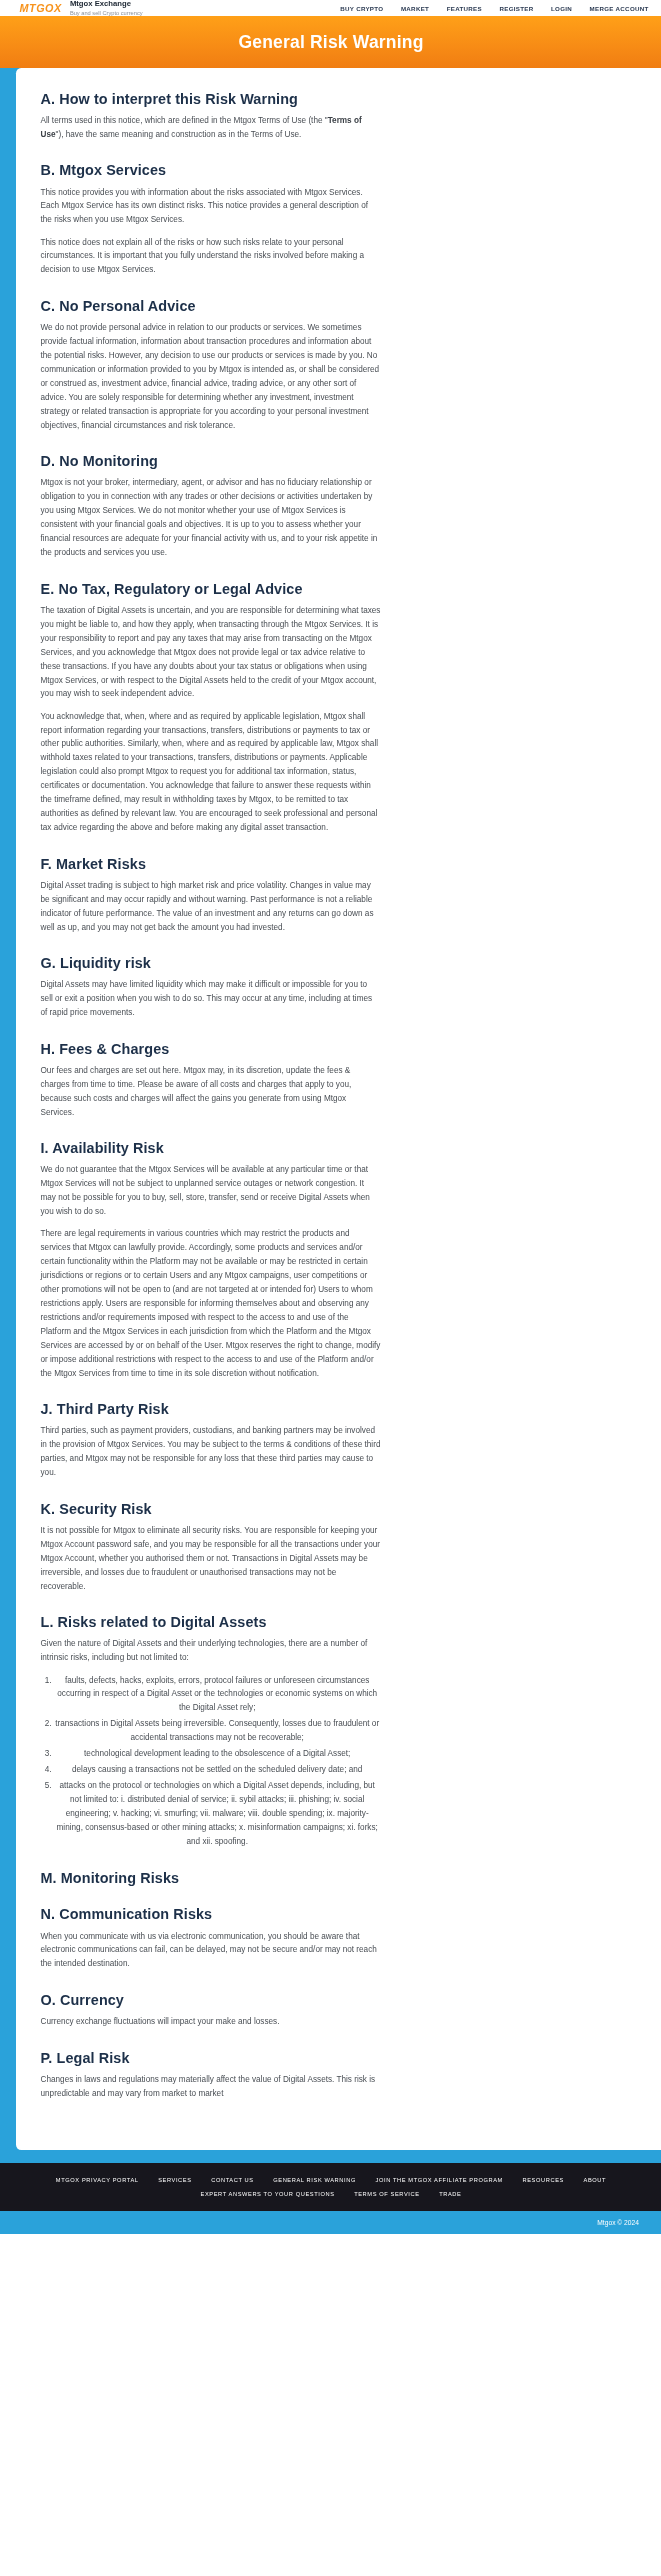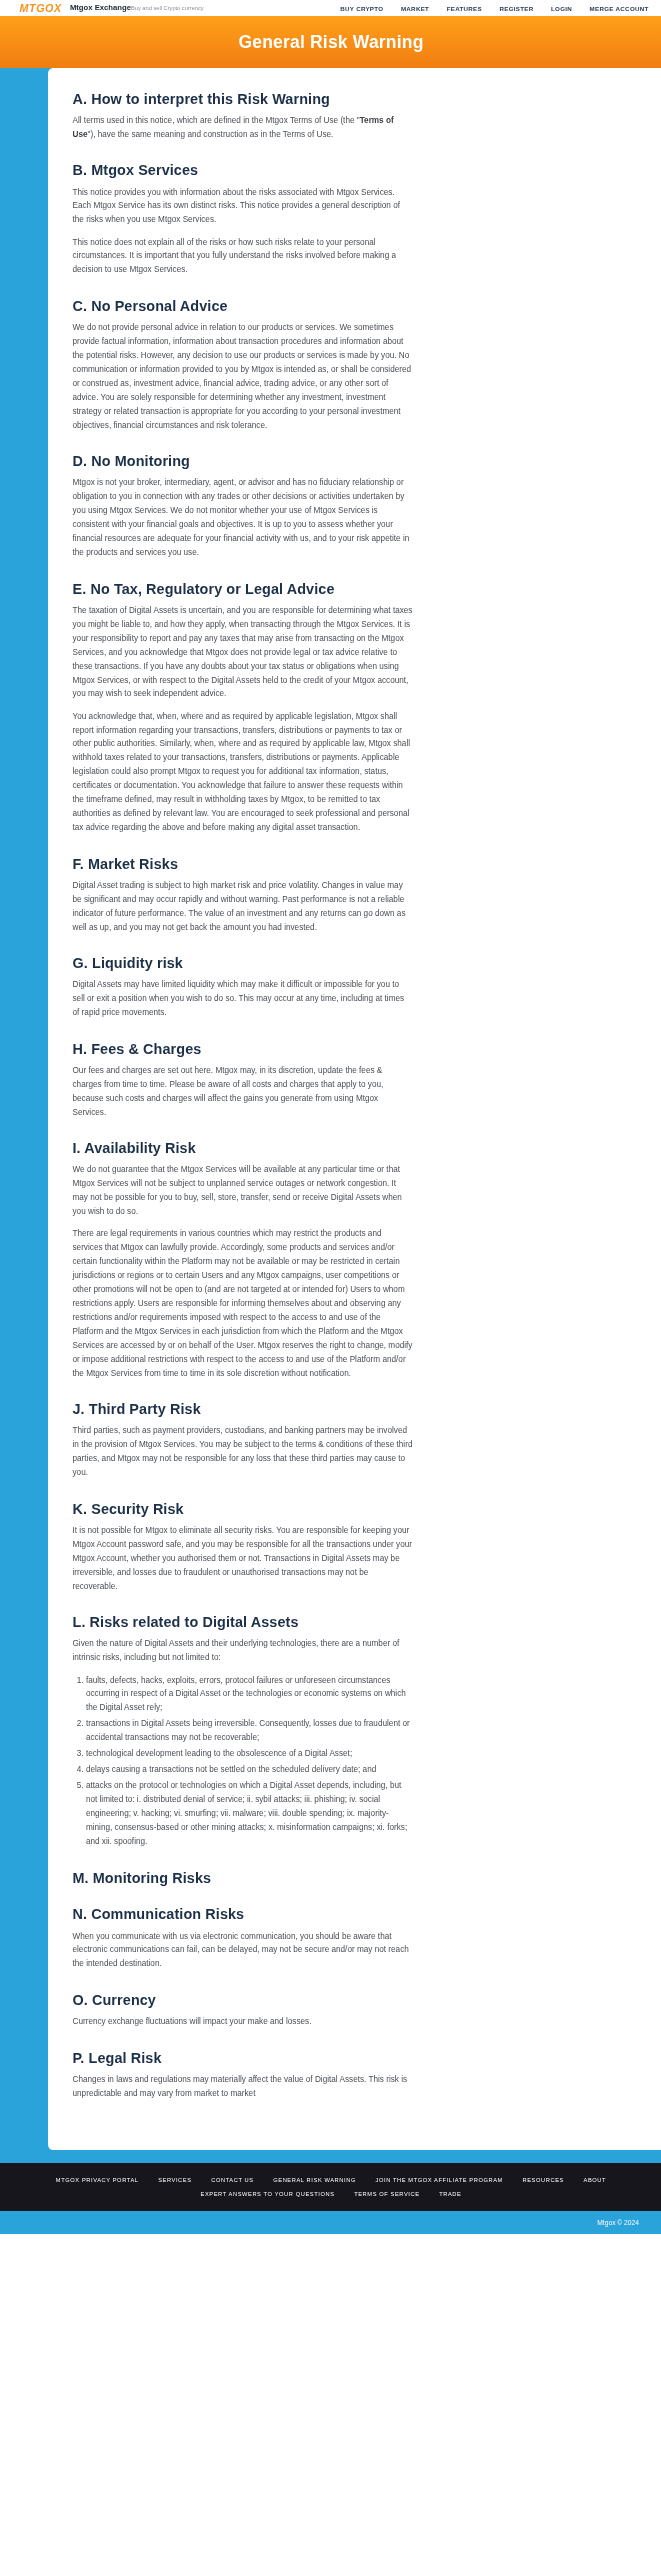--- a/index.html
+++ b/index.html
@@ -22,21 +22,21 @@
   }
   .brand { display: flex; align-items: center; gap: 8.2px; }
   .logo {
     color: #f7931d;
     font-weight: 900;
     font-style: italic;
     font-size: 10.8px;
     letter-spacing: 0.5px;
     cursor: pointer;
   }
-  .brand-text { display: flex; flex-direction: row; line-height: 1.15; }
+  .brand-text { display: flex; flex-direction: column; line-height: 1.15; }
   .brand-title { font-size: 7.7px; font-weight: 700; color: #1d2733; }
   .brand-sub { font-size: 5.7px; color: #8a9099; margin-top: 1px; }
   .topnav { display: flex; align-items: center; gap: 17.5px; }
   .nav-link {
     font-size: 6.2px;
     font-weight: 700;
     color: #2b3a52;
     letter-spacing: 0.3px;
     text-decoration: none;
     white-space: nowrap;
@@ -61,40 +61,40 @@
   
   .page {
     background: #2aa2da;
     padding: 0 0 13.4px 15.5px;
   }
   .card {
     background: #ffffff;
     border-radius: 5.2px 0 0 5.2px;
     padding: 2.1px 20.6px 41px 25px;
     min-height: 206px;
-    margin-left: 32px;
   }
   .content { max-width: 340px; }
   .content h2 {
     font-size: 14.4px;
     font-weight: 800;
     color: #1d3049;
     margin: 20.6px 0 7.2px;
     letter-spacing: 0.1px;
   }
   .content p {
     font-size: 8.2px;
     line-height: 1.7;
     color: #494e54;
     margin: 0 0 8.2px;
   }
   .content strong { color: #3c4147; }
   .content ol {
     margin: 0 0 8.2px;
     padding-left: 13.4px;
+    text-align: center;
   }
   .content li {
     font-size: 8.2px;
     line-height: 1.7;
     color: #494e54;
     margin-bottom: 2.1px;
   }
 
   
   .footer {

